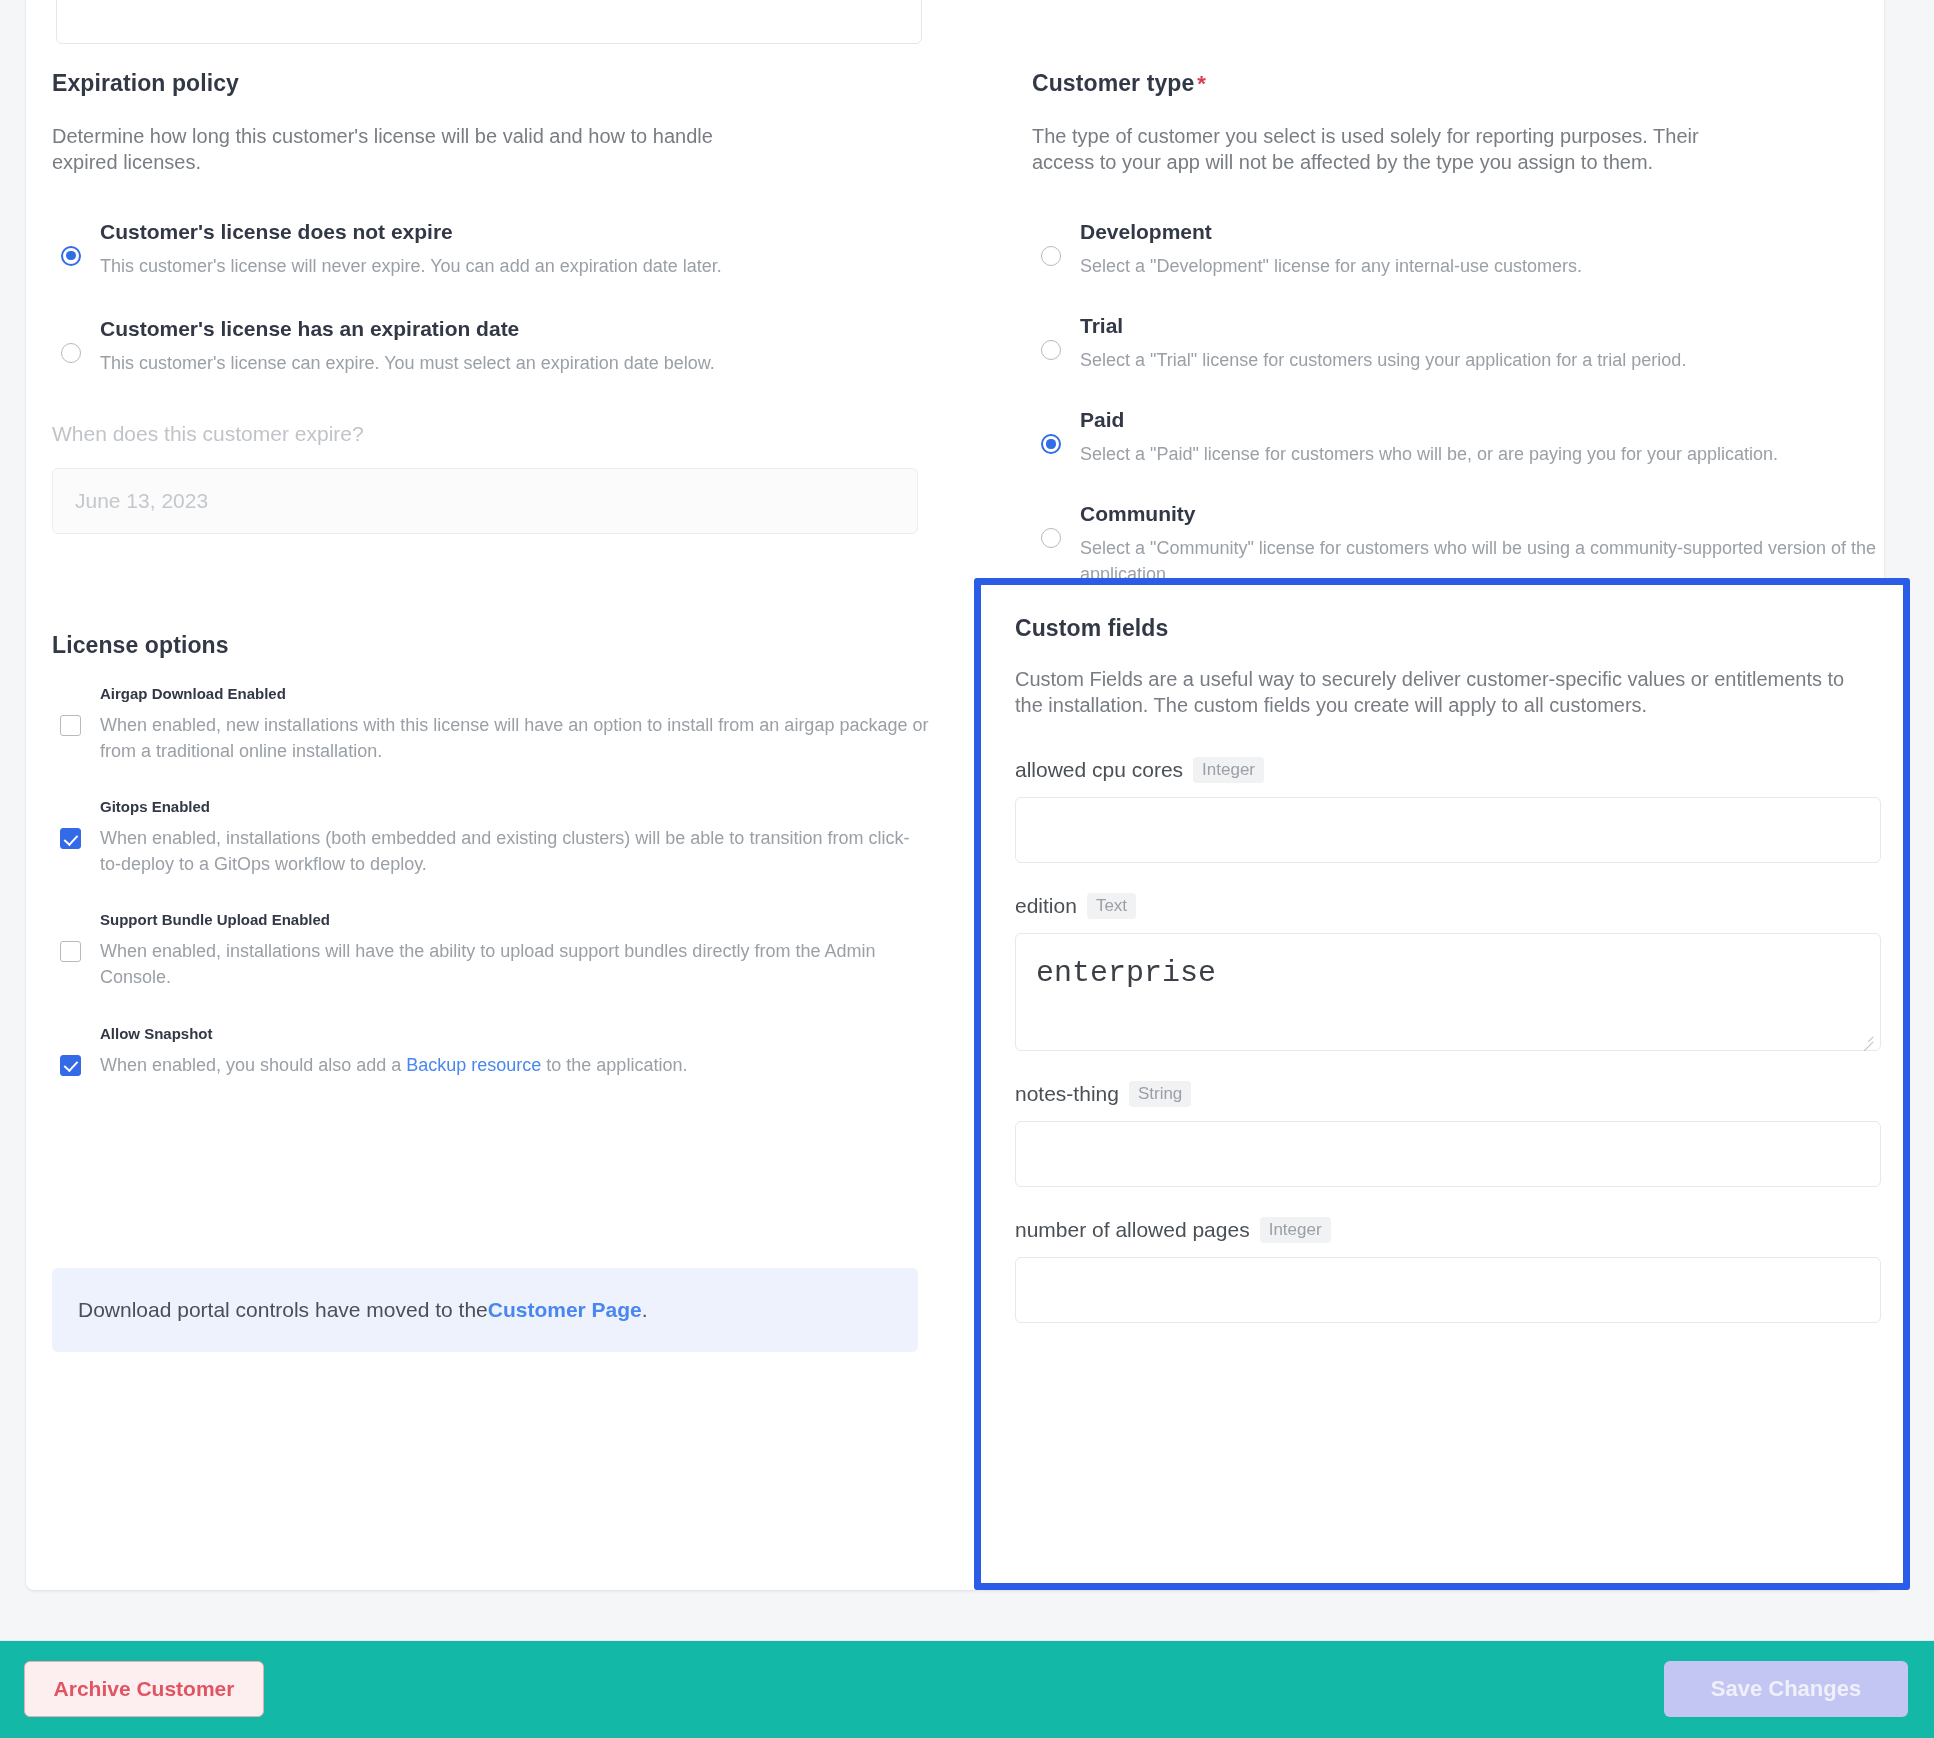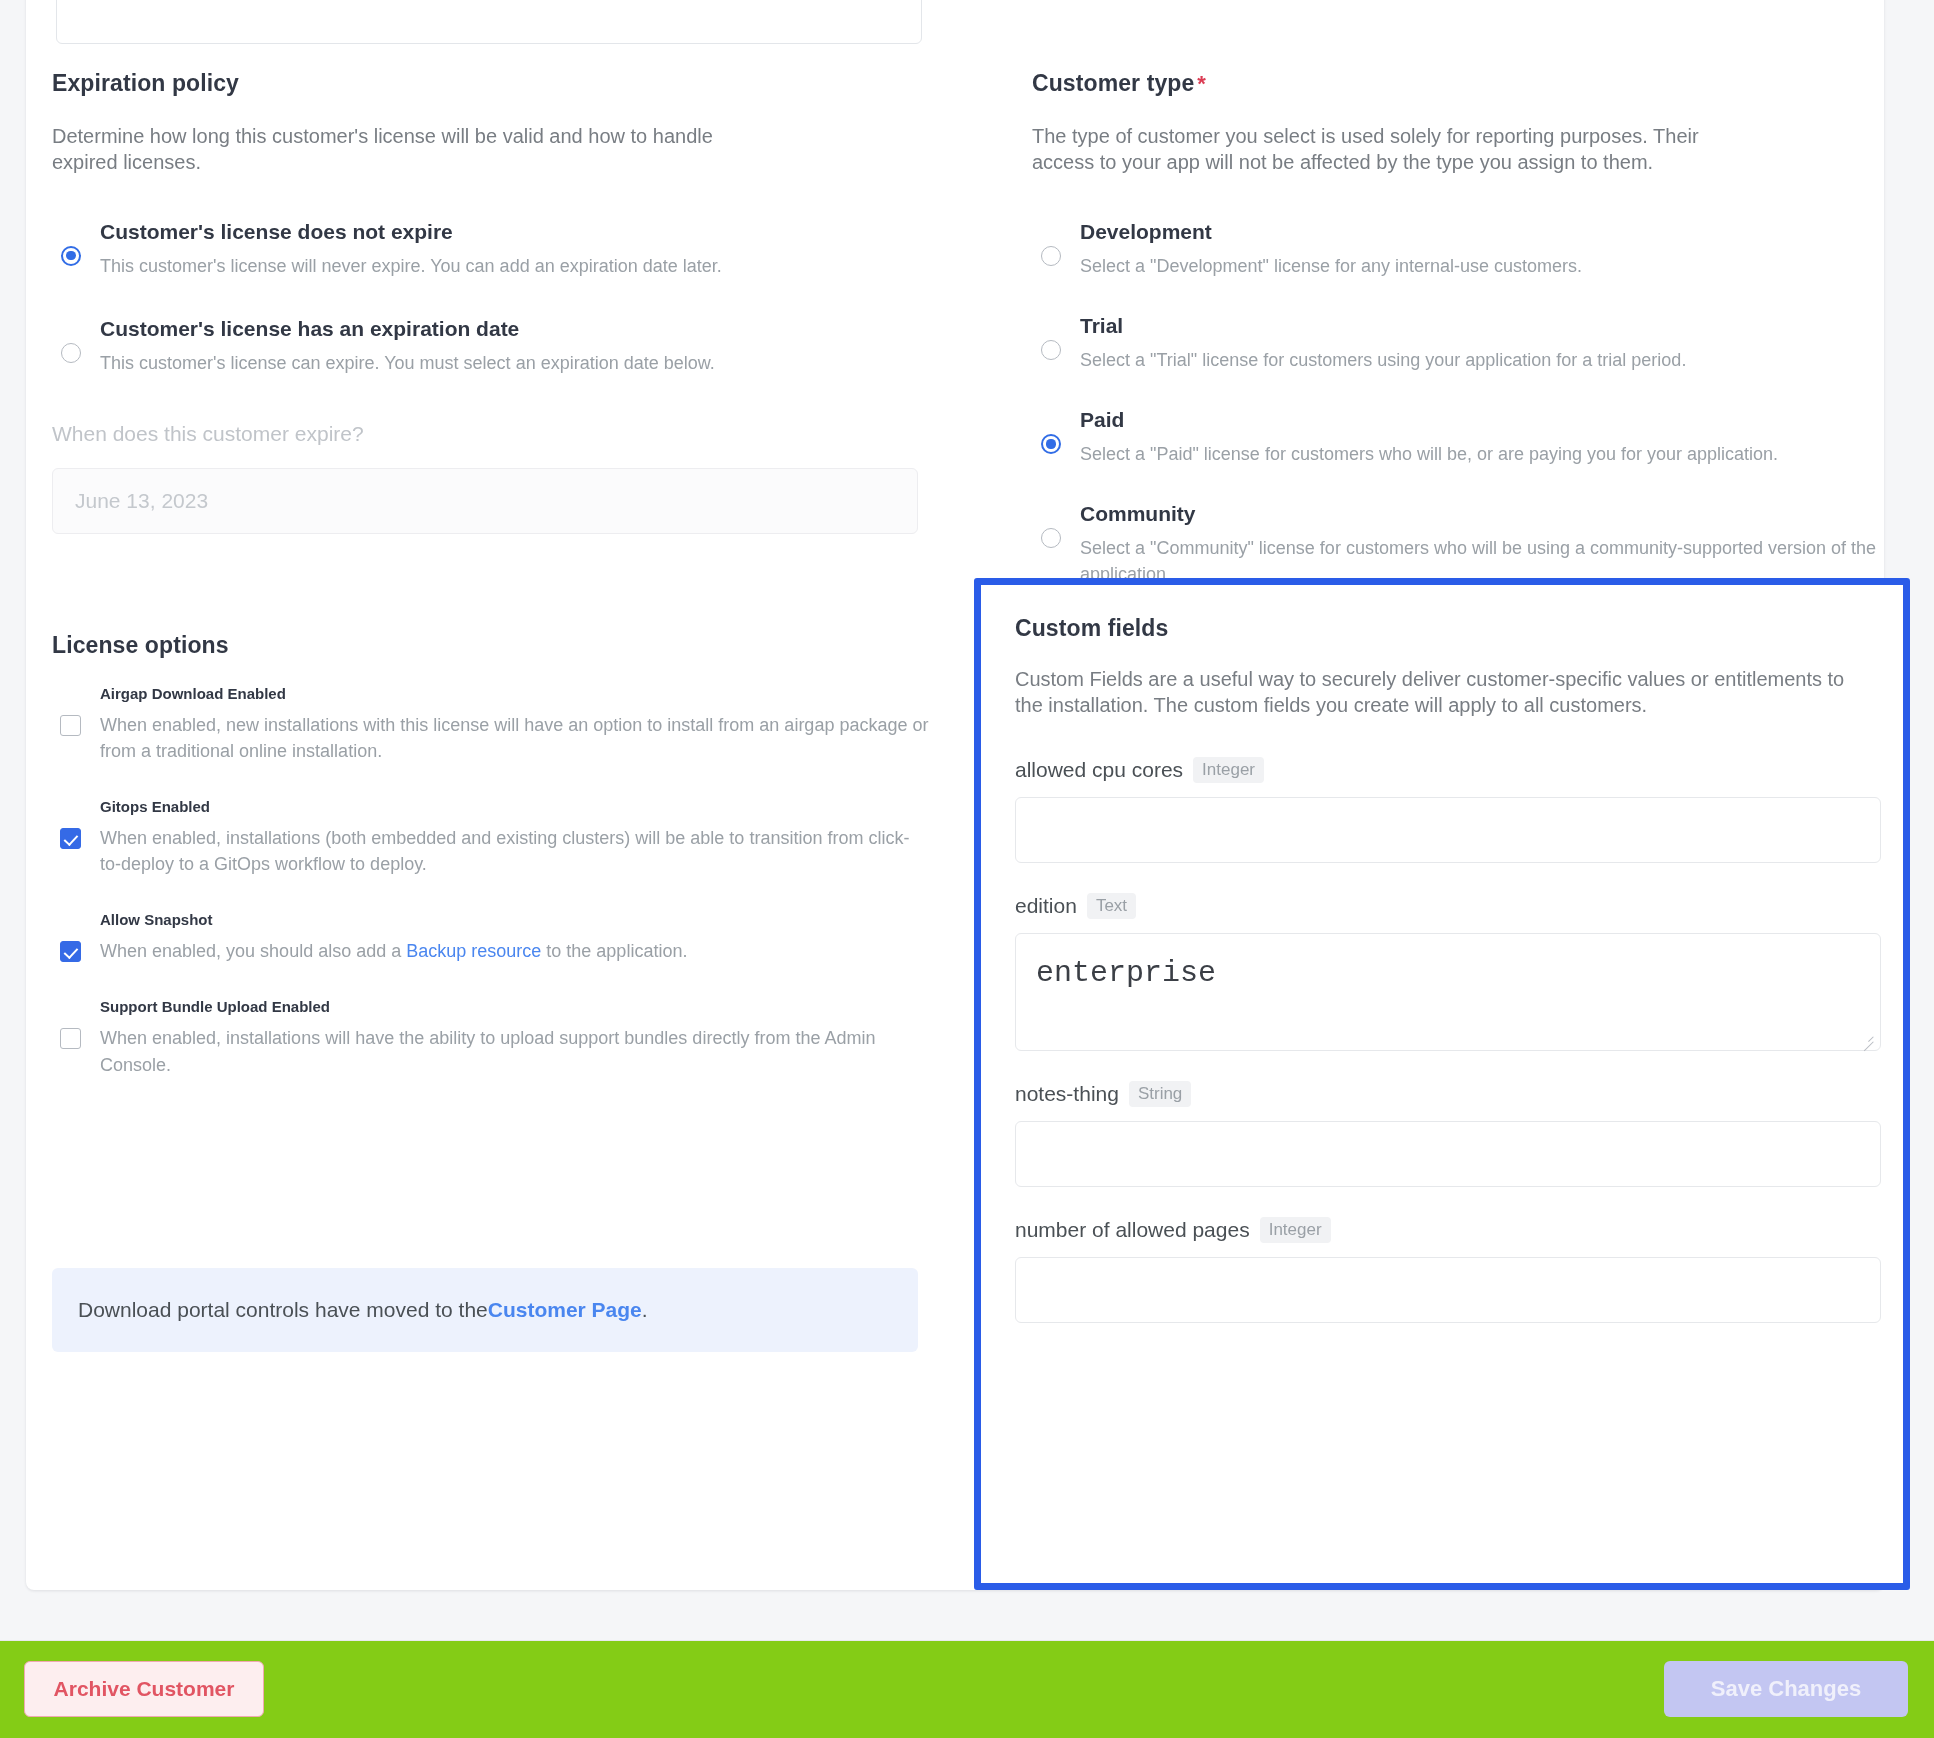--- a/index.html
+++ b/index.html
@@ -262,21 +262,21 @@
   .resize-grip::before { width: 13px; right: 0; bottom: 1px; transform: rotate(-45deg); }
   .resize-grip::after  { width: 7px;  right: 0; bottom: 6px; transform: rotate(-45deg); }
 
   
   .footer {
     position: absolute;
     left: 0;
     top: 1640px;
     width: 1934px;
     height: 98px;
-    background: #84cc16;
+    background: #14b8a6;
     border-top: 1px solid #e7e9ec;
   }
   .btn-archive {
     position: absolute;
     left: 24px;
     top: 20px;
     width: 240px;
     height: 56px;
     background: #fdeeef;
     border: 1.4px solid #f0a9b0;
@@ -351,29 +351,29 @@
             <div class="chk-desc">When enabled, new installations with this license will have an option to install from an airgap package or from a traditional online installation.</div>
           </div>
 
           <div class="chk-opt">
             <span class="chk on"></span>
             <div class="chk-title">Gitops Enabled</div>
             <div class="chk-desc">When enabled, installations (both embedded and existing clusters) will be able to transition from click-to-deploy to a GitOps workflow to deploy.</div>
           </div>
 
           <div class="chk-opt">
+            <span class="chk"></span>
+            <div class="chk-title">Support Bundle Upload Enabled</div>
+            <div class="chk-desc">When enabled, installations will have the ability to upload support bundles directly from the Admin Console.</div>
+          </div>
+
+          <div class="chk-opt">
             <span class="chk on"></span>
             <div class="chk-title">Allow Snapshot</div>
             <div class="chk-desc"><span>When enabled, you should also add a </span><a href="#">Backup resource</a><span> to the application.</span></div>
-          </div>
-
-          <div class="chk-opt">
-            <span class="chk"></span>
-            <div class="chk-title">Support Bundle Upload Enabled</div>
-            <div class="chk-desc">When enabled, installations will have the ability to upload support bundles directly from the Admin Console.</div>
           </div>
         </section>
       </div>
 
       <div class="col-right">
         <section>
           <h2 class="section-title"><span>Customer type</span><span class="req-star">*</span></h2>
           <p class="section-desc">The type of customer you select is used solely for reporting purposes. Their access to your app will not be affected by the type you assign to them.</p>
 
           <div class="opt">

